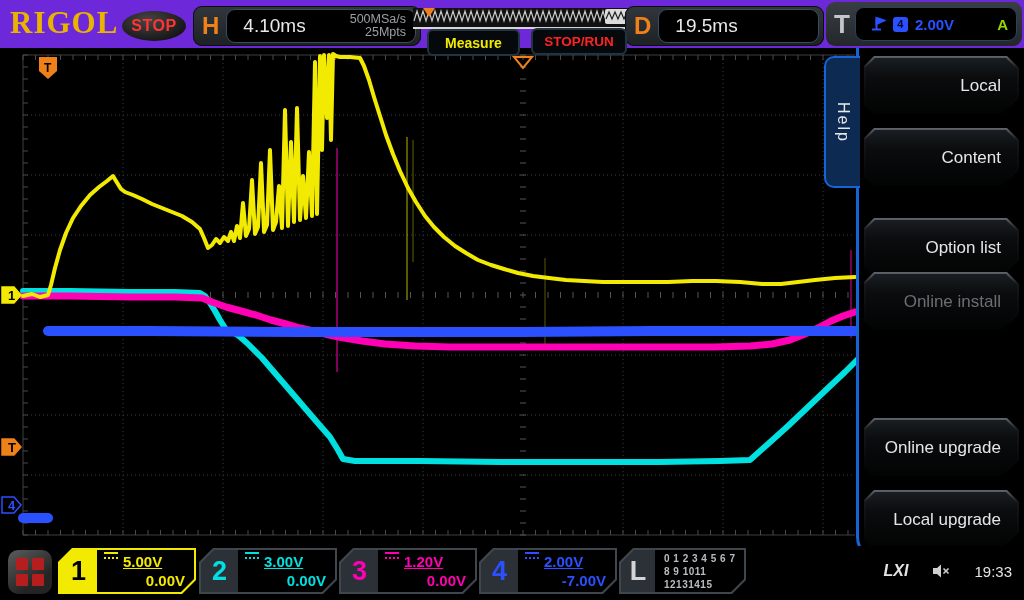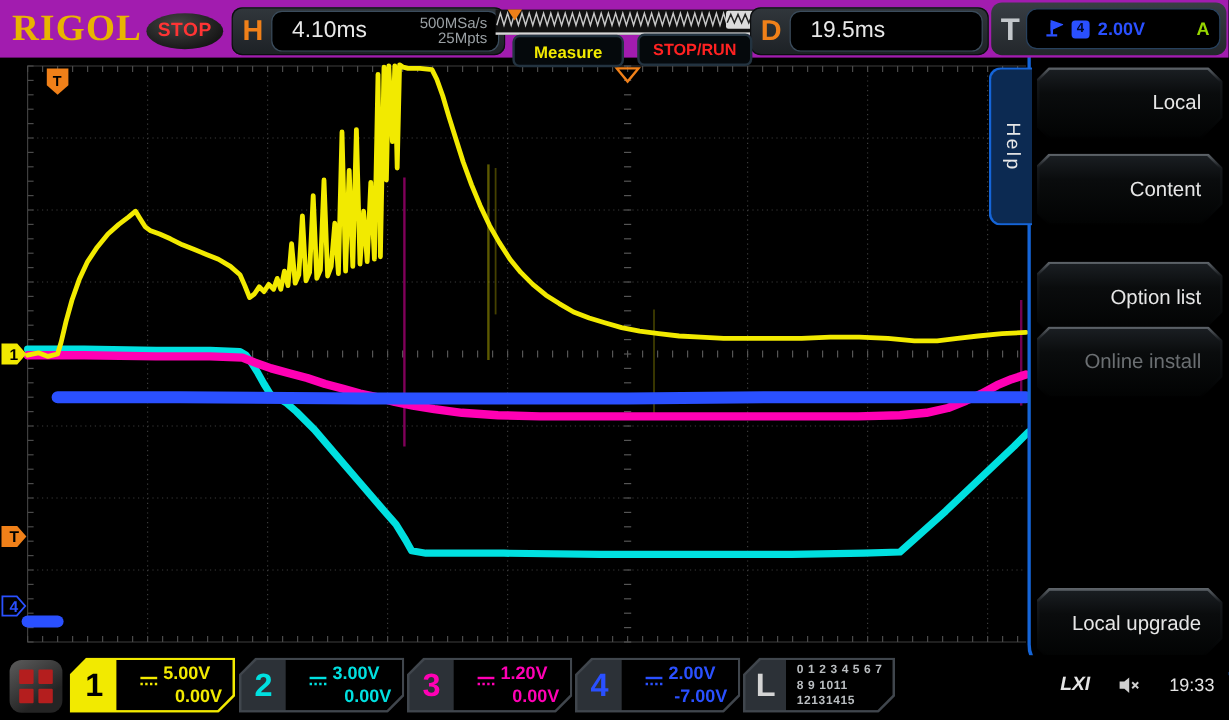--- a/index.html
+++ b/index.html
@@ -1,21 +1,21 @@
 <!DOCTYPE html>
 <html><head>
 <meta charset="utf-8">
 <style>
   html,body{margin:0;padding:0;background:#000;}
   .stage{position:relative;width:1024px;height:600px;background:#000;overflow:hidden;
          font-family:"Liberation Sans","DejaVu Sans",sans-serif;-webkit-font-smoothing:antialiased;}
   #wave{position:absolute;left:0;top:0;z-index:1;}
 
   
-  .topbar{position:absolute;left:0;top:0;width:1024px;height:48px;background:#a21caf;z-index:5;}
+  .topbar{position:absolute;left:0;top:0;width:1024px;height:48px;background:#6d28d9;z-index:5;}
   .brand{position:absolute;left:10px;top:5px;font-family:"Liberation Serif","DejaVu Serif",serif;
          font-weight:bold;font-size:31px;color:#e8b400;letter-spacing:1px;}
   .stopbadge{position:absolute;left:122px;top:11px;width:64px;height:30px;border-radius:50%;
          background:radial-gradient(ellipse at 40% 30%,#454545,#161616 75%);
          display:flex;align-items:center;justify-content:center;
          color:#ff3434;font-weight:bold;font-size:16px;letter-spacing:.5px;}
   .hpanel{position:absolute;top:6px;height:40px;background:linear-gradient(180deg,#31373c,#1d2125);
          border-radius:9px;display:flex;align-items:center;box-shadow:0 0 0 1px #0c0e10 inset;}
   .hpanel .plabel{font-weight:bold;font-size:24px;color:#f08019;padding:0 7px 0 9px;}
   .ibox{background:#000;border:1px solid #3b4c5c;border-radius:9px;height:32px;
@@ -63,21 +63,21 @@
   .gridbtn .sq{display:grid;grid-template-columns:12px 12px;grid-gap:4px;}
   .gridbtn .sq i{width:12px;height:12px;background:#b41e1e;border-radius:1px;}
   .chblock{position:absolute;top:2px;width:138px;height:46px;
         clip-path:polygon(14px 0,100% 0,100% calc(100% - 14px),calc(100% - 14px) 100%,0 100%,0 14px);}
   .chblock .inner2{position:absolute;inset:2px;display:flex;
         clip-path:polygon(13px 0,100% 0,100% calc(100% - 13px),calc(100% - 13px) 100%,0 100%,0 13px);}
   .chtab{width:37px;display:flex;align-items:center;justify-content:center;
         font-size:27px;font-weight:bold;background:#2c3137;}
   .chvals{flex:1;background:#000;display:flex;flex-direction:column;justify-content:center;
         font-size:15px;font-weight:bold;line-height:19px;}
-  .chvals .l1{padding-left:20px;display:flex;align-items:flex-end;gap:5px;}
+  .chvals .l1{padding-left:7px;display:flex;align-items:flex-start;gap:5px;text-decoration:underline;}
   .chvals .l2{text-align:right;padding-right:9px;}
   .cicon{display:inline-block;width:14px;}
   .cicon b{display:block;height:0;border-top:2px solid currentColor;}
   .cicon i{display:block;height:0;border-top:2px dotted currentColor;margin-top:3px;}
   .lrows{flex:1;background:#000;color:#b9bdc0;font-size:10px;font-weight:bold;letter-spacing:.5px;
         display:flex;flex-direction:column;justify-content:center;padding-left:9px;line-height:13px;}
   .statusrow{position:absolute;right:12px;top:16px;display:flex;align-items:center;gap:23px;color:#e4e4e4;}
   .lxi{font-weight:bold;font-style:italic;font-size:16px;}
   .time{font-size:15px;}
 </style>
@@ -475,20 +475,23 @@
       </div>
     <div class="mbtn" style="top:82px;">
       <div class="inner">Content</div>
       </div>
     <div class="mbtn" style="top:172px;">
       <div class="inner">Option list</div>
       </div>
     <div class="mbtn disabled" style="top:226px;">
       <div class="inner">Online install</div>
       </div>
+    <div class="mbtn" style="top:372px;">
+      <div class="inner">Online upgrade</div>
+      </div>
     <div class="mbtn" style="top:444px;">
       <div class="inner">Local upgrade</div>
       </div>
   </aside>
 
   <footer class="bottombar">
     <div class="gridbtn">
       <span class="sq">
           <i></i>
           <i></i>

